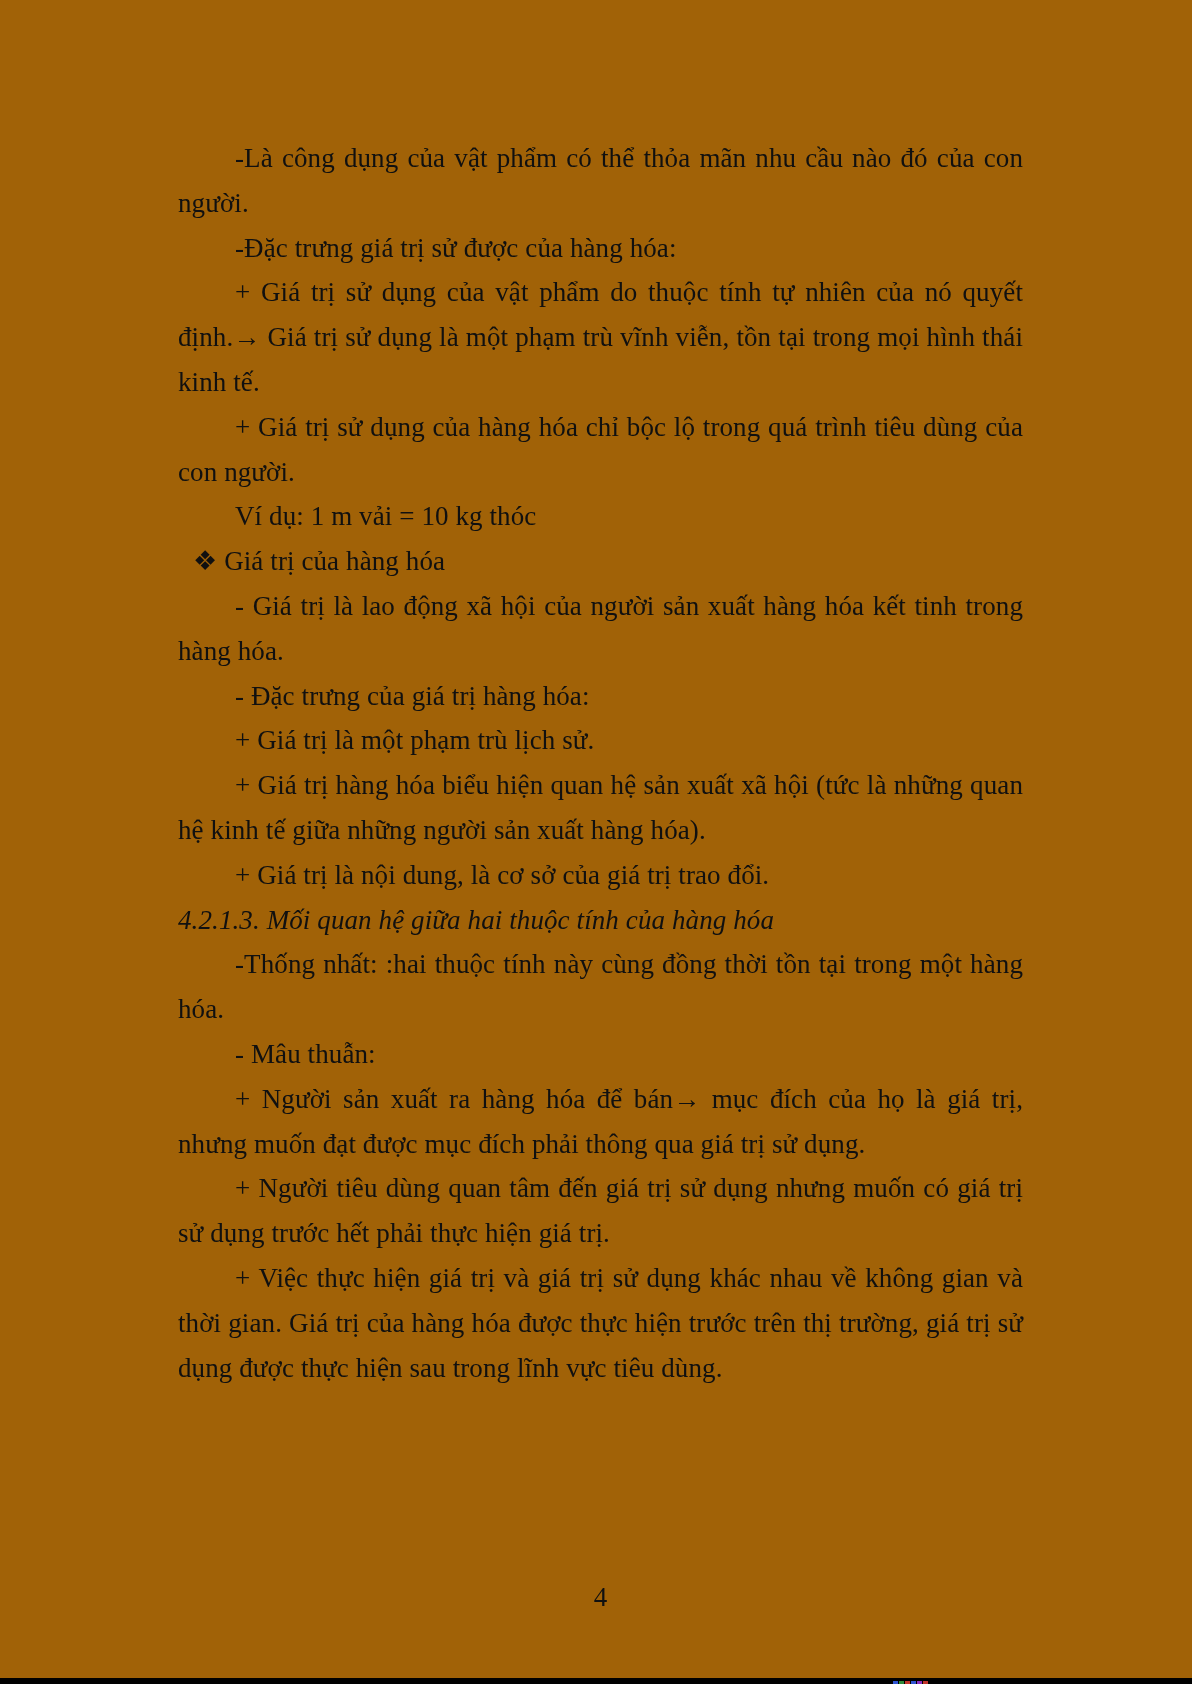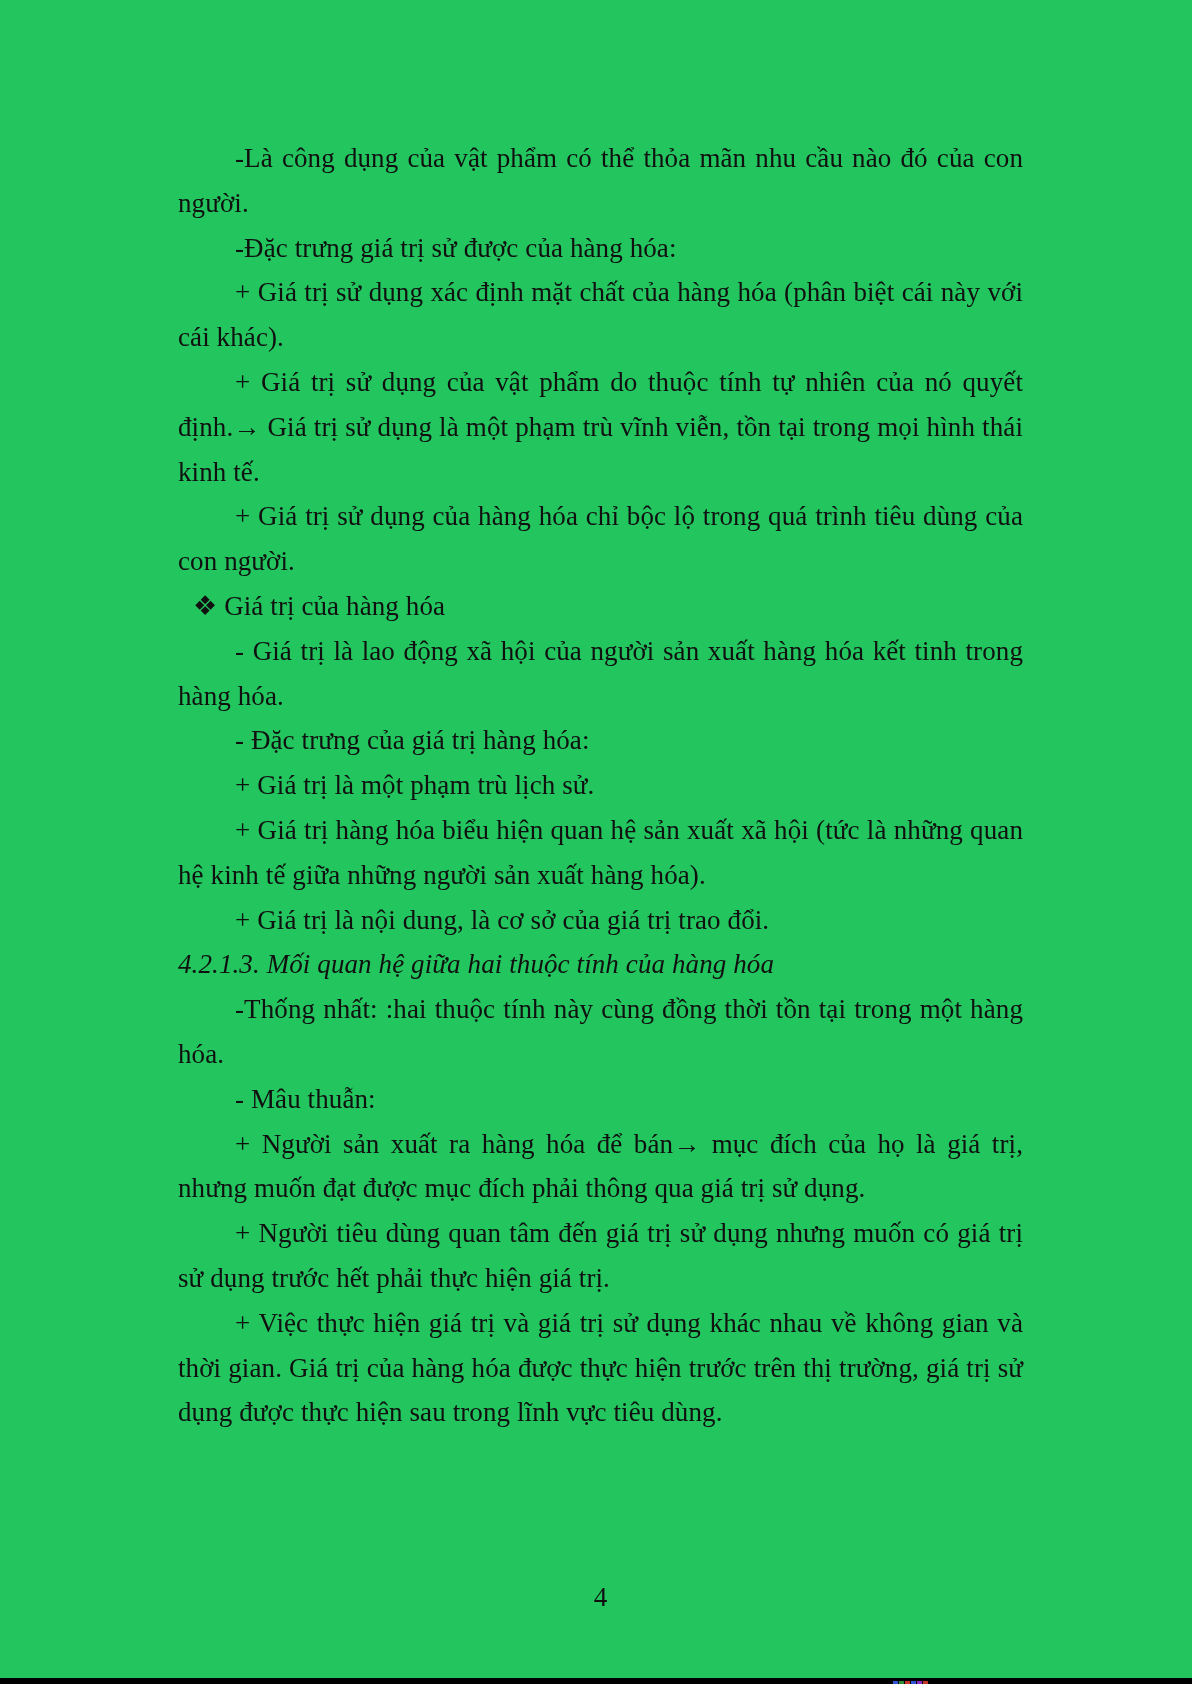--- a/index.html
+++ b/index.html
@@ -4,21 +4,21 @@
 <style>
   html, body {
     margin: 0;
     padding: 0;
     background: #ffffff;
   }
   .page {
     position: relative;
     width: 1192px;
     height: 1684px;
-    background: #22c55e;
+    background: #a16207;
     overflow: hidden;
     font-family: "Liberation Serif", serif;
     color: #101010;
   }
   .content {
     position: absolute;
     left: 178px;
     top: 136px;
     width: 845px;
   }
@@ -57,23 +57,23 @@
     height: 3px;
   }
 </style>
 </head>
 <body>
 
 <div class="page">
   <div class="content" id="paragraphs">
       <p class="indent">-Là công dụng của vật phẩm có thể thỏa mãn nhu cầu nào đó của con người.</p>
       <p class="indent">-Đặc trưng giá trị sử được của hàng hóa:</p>
-      <p class="indent">+ Giá trị sử dụng xác định mặt chất của hàng hóa (phân biệt cái này với cái khác).</p>
       <p class="indent">+ Giá trị sử dụng của vật phẩm do thuộc tính tự nhiên của nó quyết định.→ Giá trị sử dụng là một phạm trù vĩnh viễn, tồn tại trong mọi hình thái kinh tế.</p>
       <p class="indent">+ Giá trị sử dụng của hàng hóa chỉ bộc lộ trong quá trình tiêu dùng của con người.</p>
+      <p class="indent">Ví dụ: 1 m vải = 10 kg thóc</p>
       <p class="bullet"><span class="bullet-char">❖</span><span> Giá trị của hàng hóa</span></p>
       <p class="indent">- Giá trị là lao động xã hội của người sản xuất hàng hóa kết tinh trong hàng hóa.</p>
       <p class="indent">- Đặc trưng của giá trị hàng hóa:</p>
       <p class="indent">+ Giá trị là một phạm trù lịch sử.</p>
       <p class="indent">+ Giá trị hàng hóa biểu hiện quan hệ sản xuất xã hội (tức là những quan hệ kinh tế giữa những người sản xuất hàng hóa).</p>
       <p class="indent">+ Giá trị là nội dung, là cơ sở của giá trị trao đổi.</p>
       <p class="heading">4.2.1.3. Mối quan hệ giữa hai thuộc tính của hàng hóa</p>
       <p class="indent">-Thống nhất: :hai thuộc tính này cùng đồng thời tồn tại trong một hàng hóa.</p>
       <p class="indent">- Mâu thuẫn:</p>
       <p class="indent">+ Người sản xuất ra hàng hóa để bán→ mục  đích của họ là giá trị, nhưng muốn đạt được mục đích phải thông qua giá trị sử dụng.</p>

